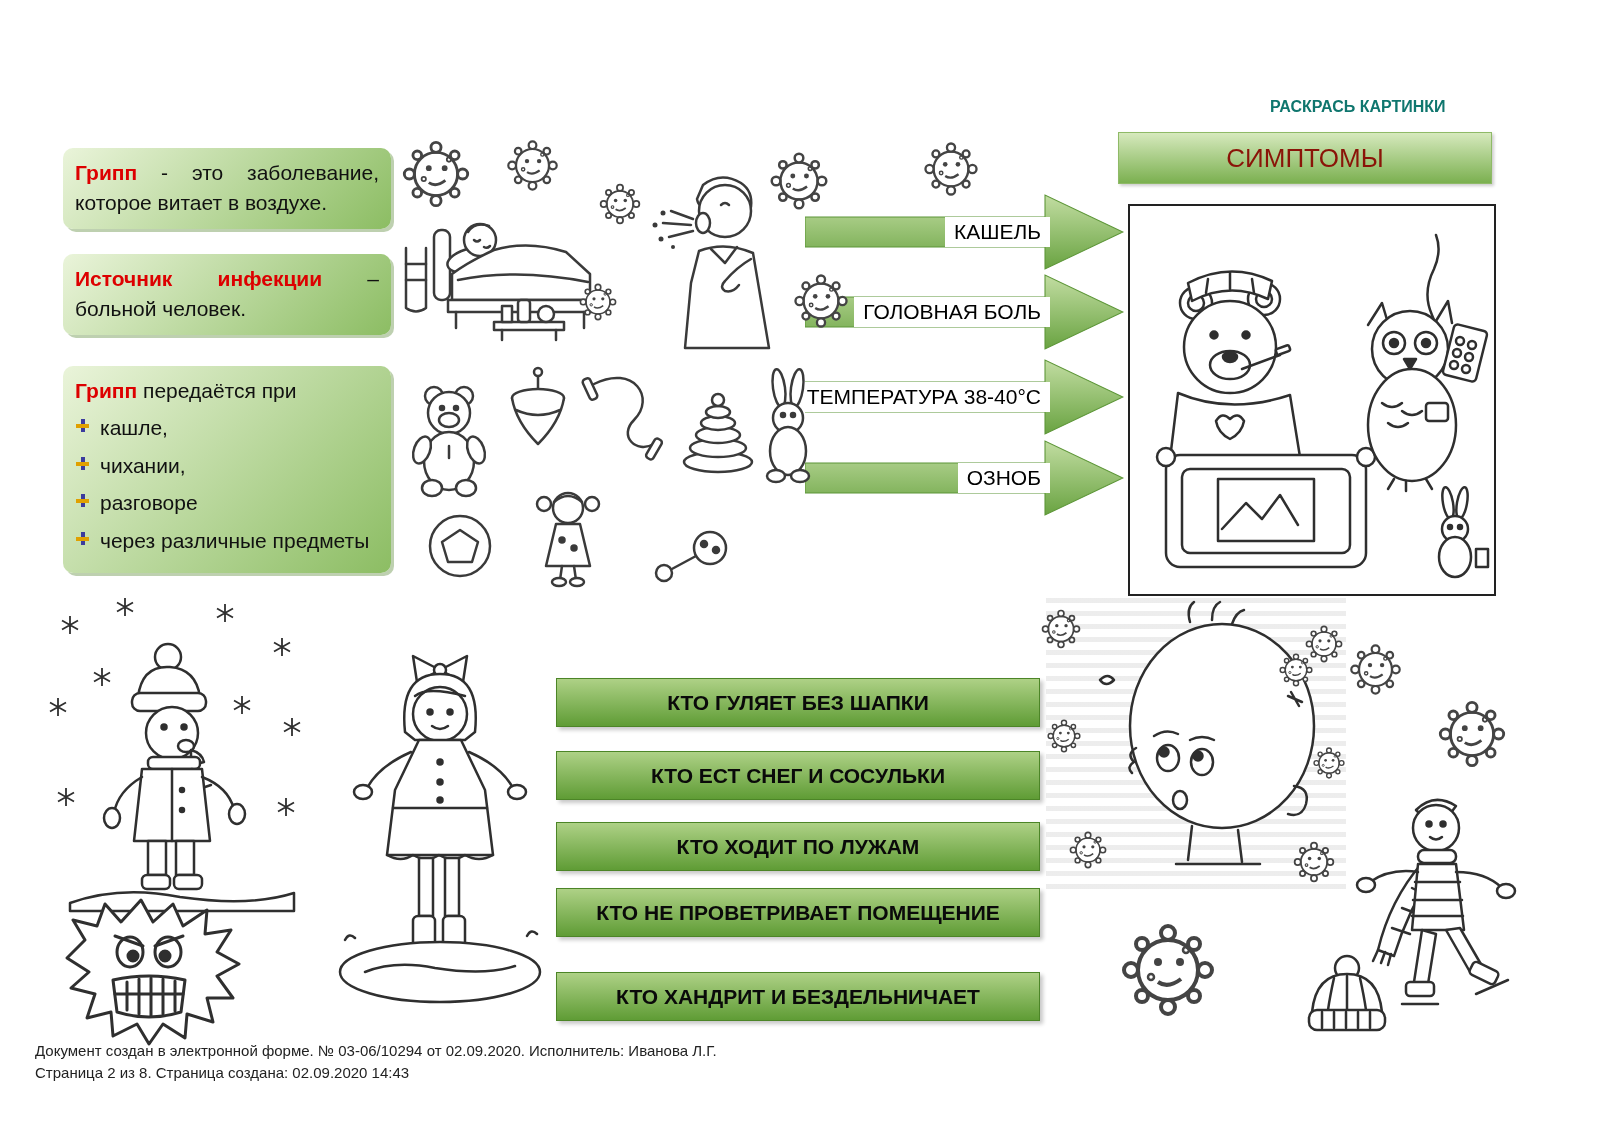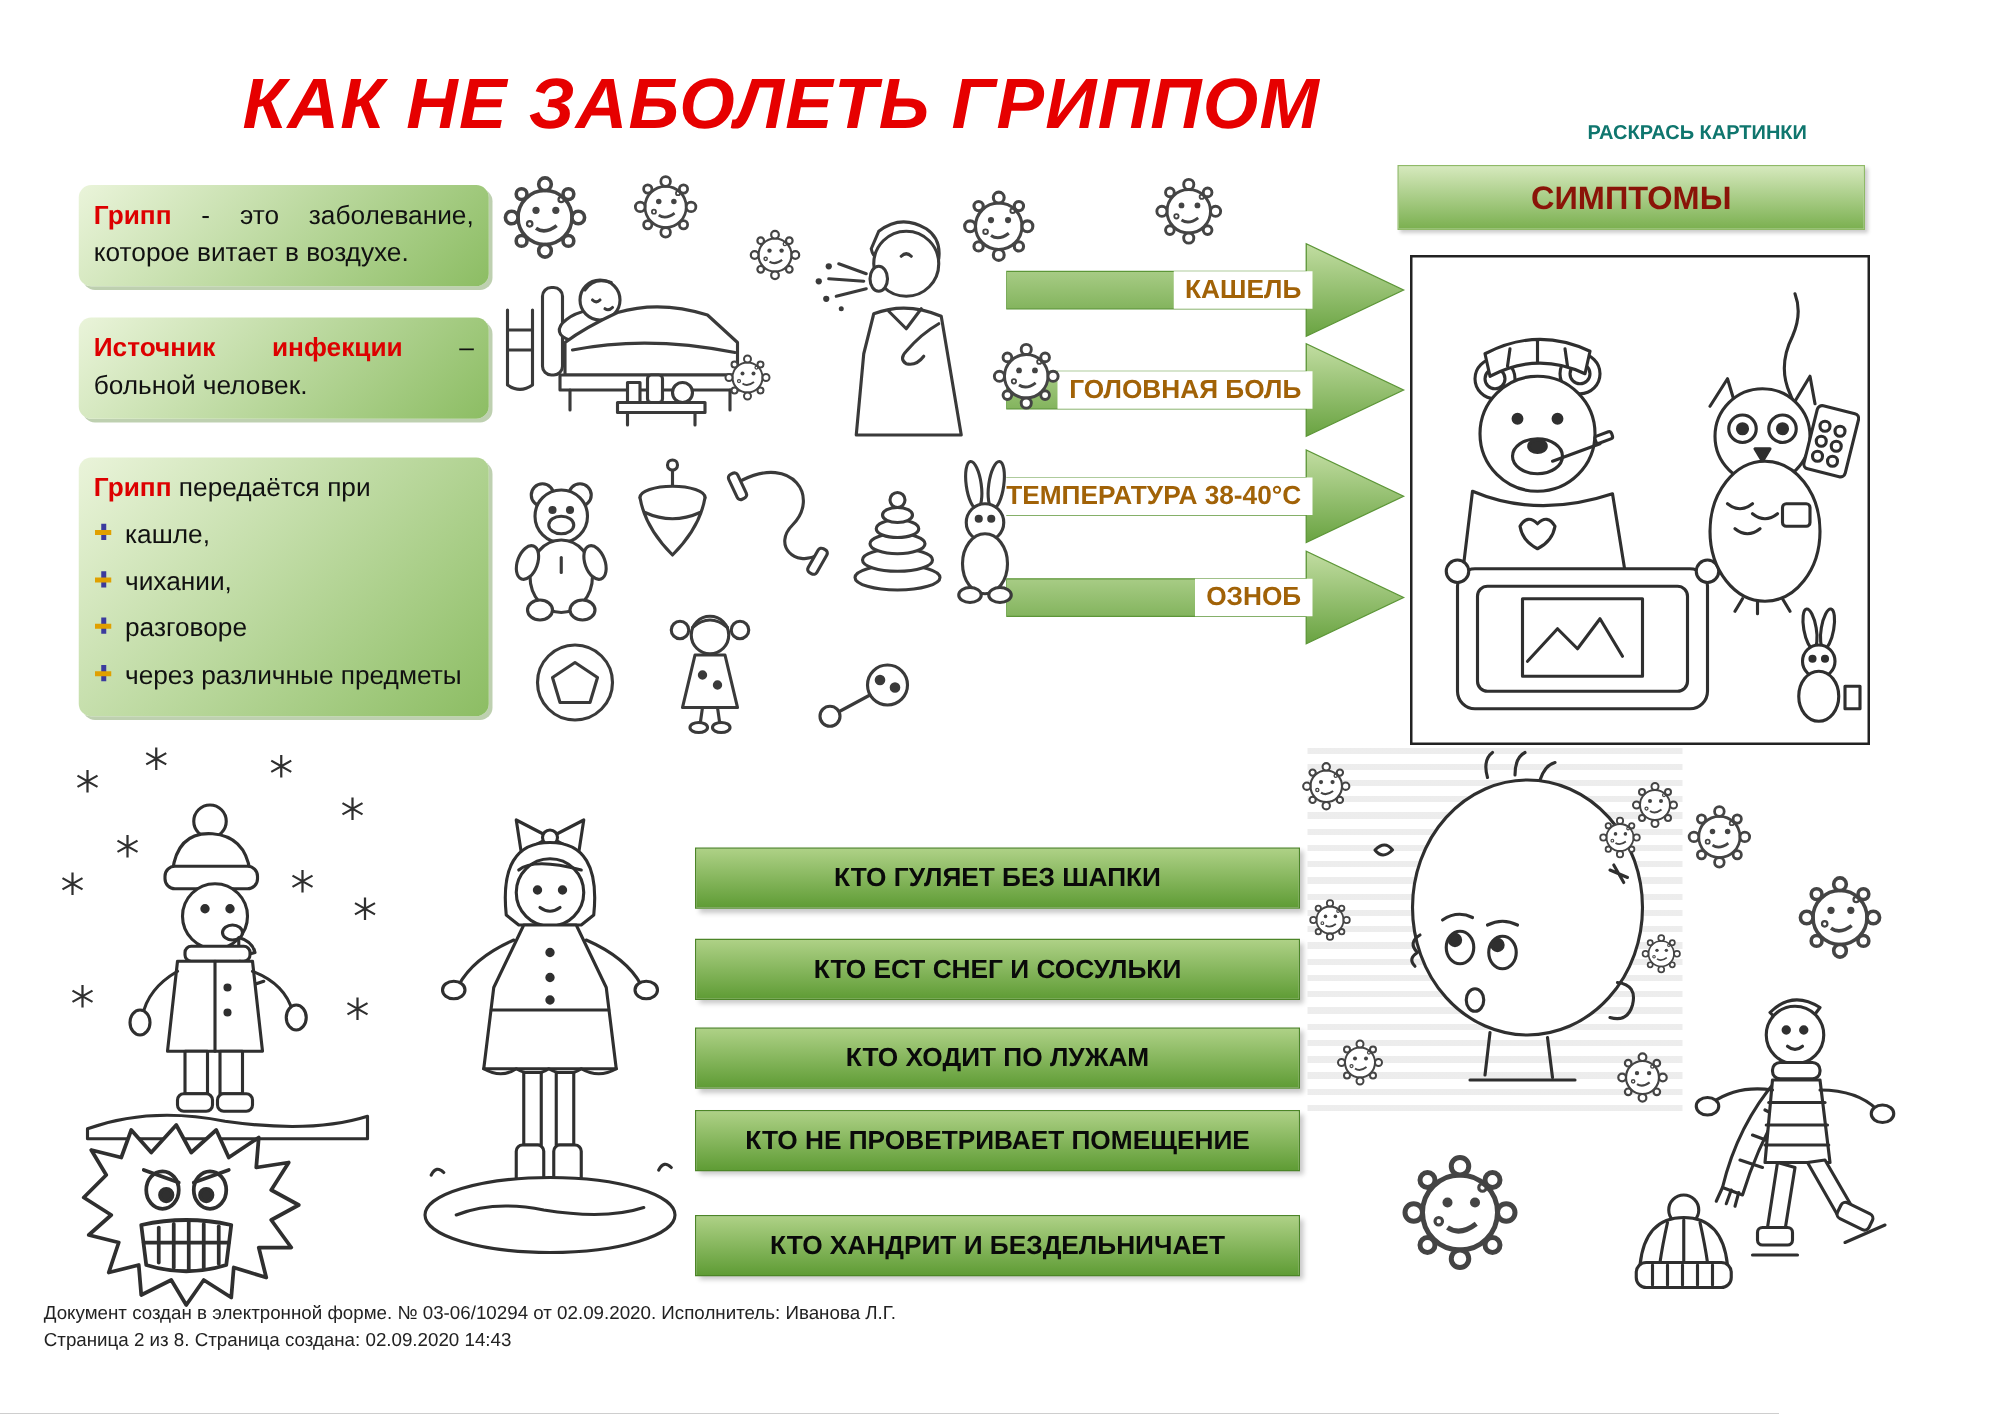--- a/index.html
+++ b/index.html
@@ -7,40 +7,40 @@
         font-family:"Liberation Sans",sans-serif;color:#111;}
 
   .title{position:absolute;left:150px;top:50px;width:950px;text-align:center;
          font-size:57px;font-weight:bold;font-style:italic;color:#e60000;letter-spacing:1px;}
 
   .color-note{position:absolute;left:1270px;top:98px;font-size:16px;font-weight:bold;color:#0f766e;}
 
   .symptoms-header{position:absolute;left:1118px;top:132px;width:372px;height:50px;
         background:linear-gradient(to bottom,#d6e9bd,#7bb050);border:1px solid #8fba67;
         display:flex;align-items:center;justify-content:center;
-        font-size:26px;font-weight:bold;color:#8a1408;box-shadow:2px 2px 3px rgba(0,0,0,.2);}
+        font-size:26px;font-weight:normal;color:#8a1408;box-shadow:2px 2px 3px rgba(0,0,0,.2);}
 
   .info-box{position:absolute;left:63px;width:304px;padding:10px 12px;
         background:linear-gradient(135deg,#eaf4da,#8cbd63);
         box-shadow:3px 3px 0 rgba(110,150,80,.45);
         font-size:21px;line-height:1.45;text-align:justify;color:#111;border-radius:10px;}
   .info-box .lead{color:#dd0000;font-weight:bold;}
   #box1{top:148px;}
   #box2{top:254px;}
   #box3{top:366px;}
   .bullets{margin:4px 0 0 0;padding:0;list-style:none;}
   .bullets li{display:flex;gap:10px;margin:7px 0;align-items:flex-start;text-align:justify;}
   .bullets li .b-icon{flex:0 0 auto;margin-top:5px;}
   .bullets li .b-text{flex:1;}
 
   .symptom-row{position:absolute;left:805px;width:320px;height:86px;}
   .symptom-row .arrow{position:absolute;left:0;top:0;width:100%;height:100%;}
   .symptom-label{position:absolute;top:50%;right:75px;transform:translateY(-50%);
-        background:#ffffff;padding:3px 9px;font-size:21px;font-weight:bold;
-        color:#a16207;white-space:nowrap;}
+        background:#ffffff;padding:3px 9px;font-size:21px;font-weight:normal;
+        color:#000000;white-space:nowrap;}
   .symptom-label.serif{font-family:"Liberation Serif",serif;font-size:23px;}
 
   .coloring-frame{position:absolute;left:1128px;top:204px;width:368px;height:392px;
         border:2px solid #222;background:#fff;box-sizing:border-box;}
   .coloring-frame svg{width:100%;height:100%;}
 
   .victims-header{position:absolute;left:538px;top:600px;width:500px;height:56px;
         background:linear-gradient(to bottom,#c3dda6,#6ba33f);border:1px solid #5d9432;
         display:flex;align-items:center;justify-content:center;
         font-size:26px;font-weight:bold;color:#8a1408;
@@ -88,21 +88,20 @@
         </g>
         <circle cx="40" cy="42" r="4" fill="#444"></circle>
           <circle cx="62" cy="42" r="4" fill="#444"></circle>
         <path d="M40 62 Q50 69 63 59" fill="none" stroke="#444" stroke-width="4"></path>
         <circle cx="33" cy="57" r="3" fill="none" stroke="#444" stroke-width="2.5"></circle>
         <circle cx="68" cy="30" r="3" fill="none" stroke="#444" stroke-width="2.5"></circle>
       </symbol>
     </defs>
   </svg>
 
-  <div class="title">КАК НЕ ЗАБОЛЕТЬ ГРИППОМ</div>
   <div class="color-note">РАСКРАСЬ КАРТИНКИ</div>
 
   <div class="info-box" id="box1">
     <span class="lead">Грипп</span><span> -  это  заболевание, которое витает в воздухе.</span>
   </div>
 
   <div class="info-box" id="box2">
     <span class="lead">Источник  инфекции</span><span> – больной человек.</span>
   </div>
 

